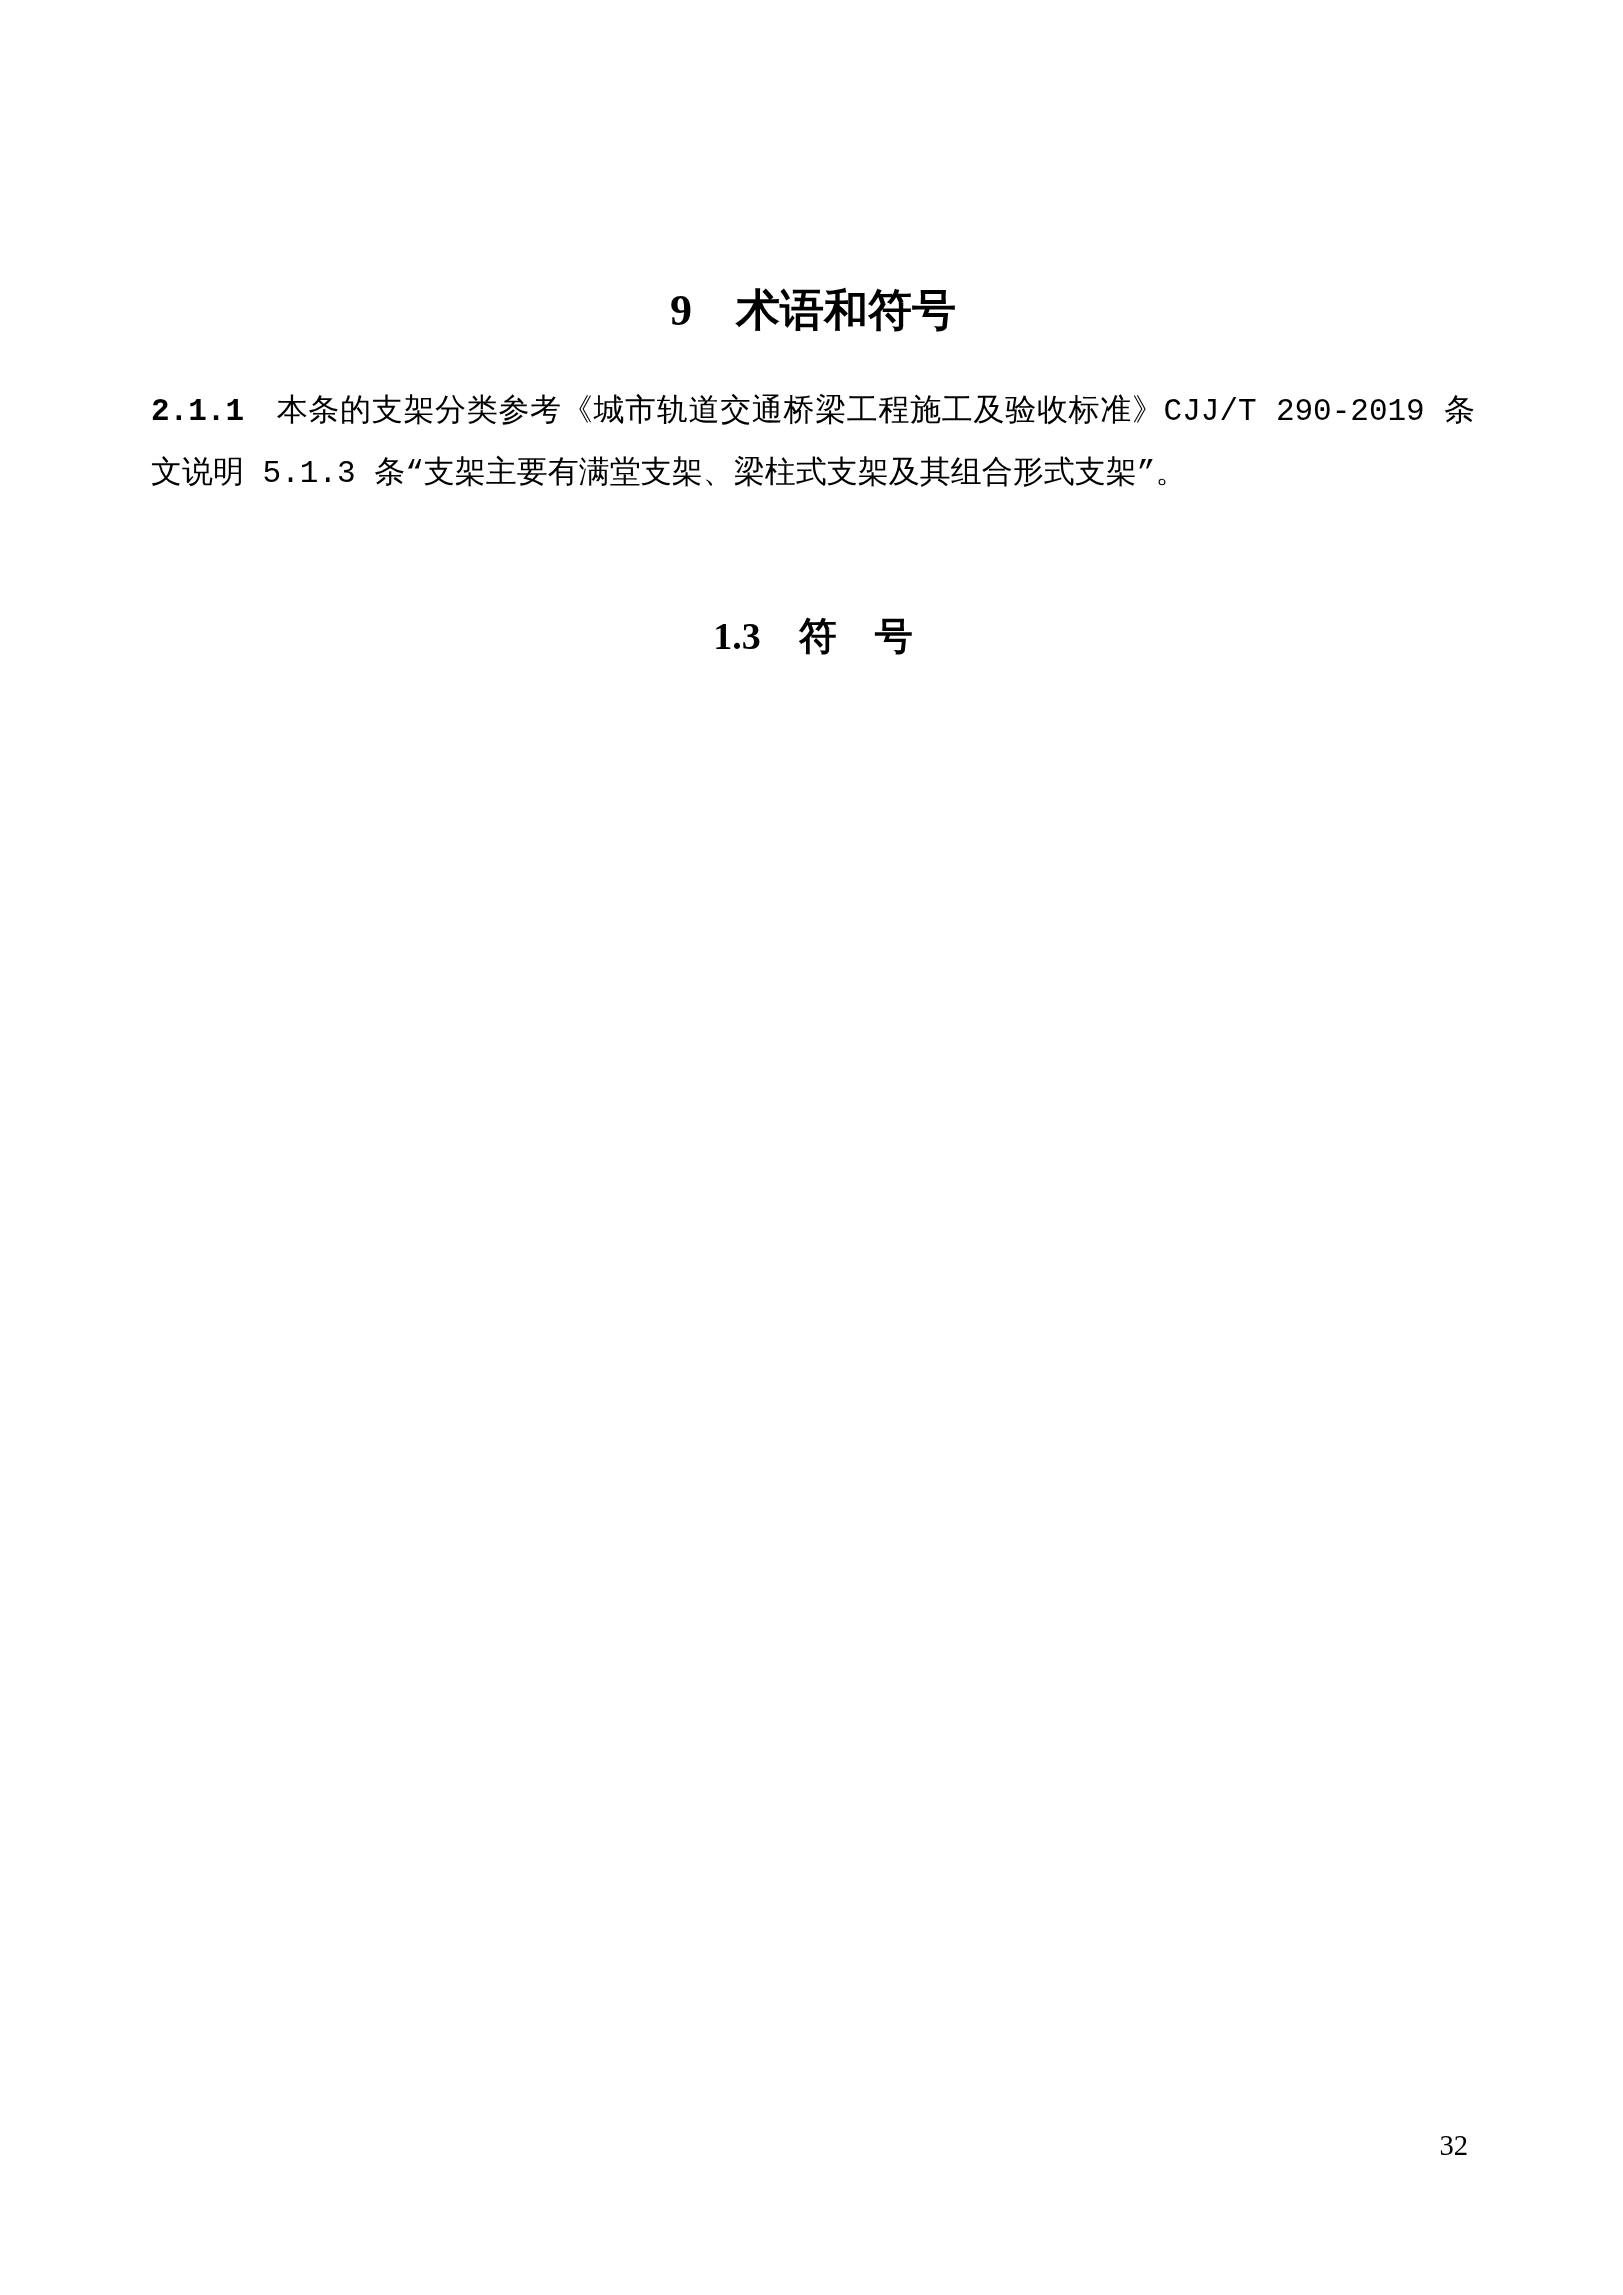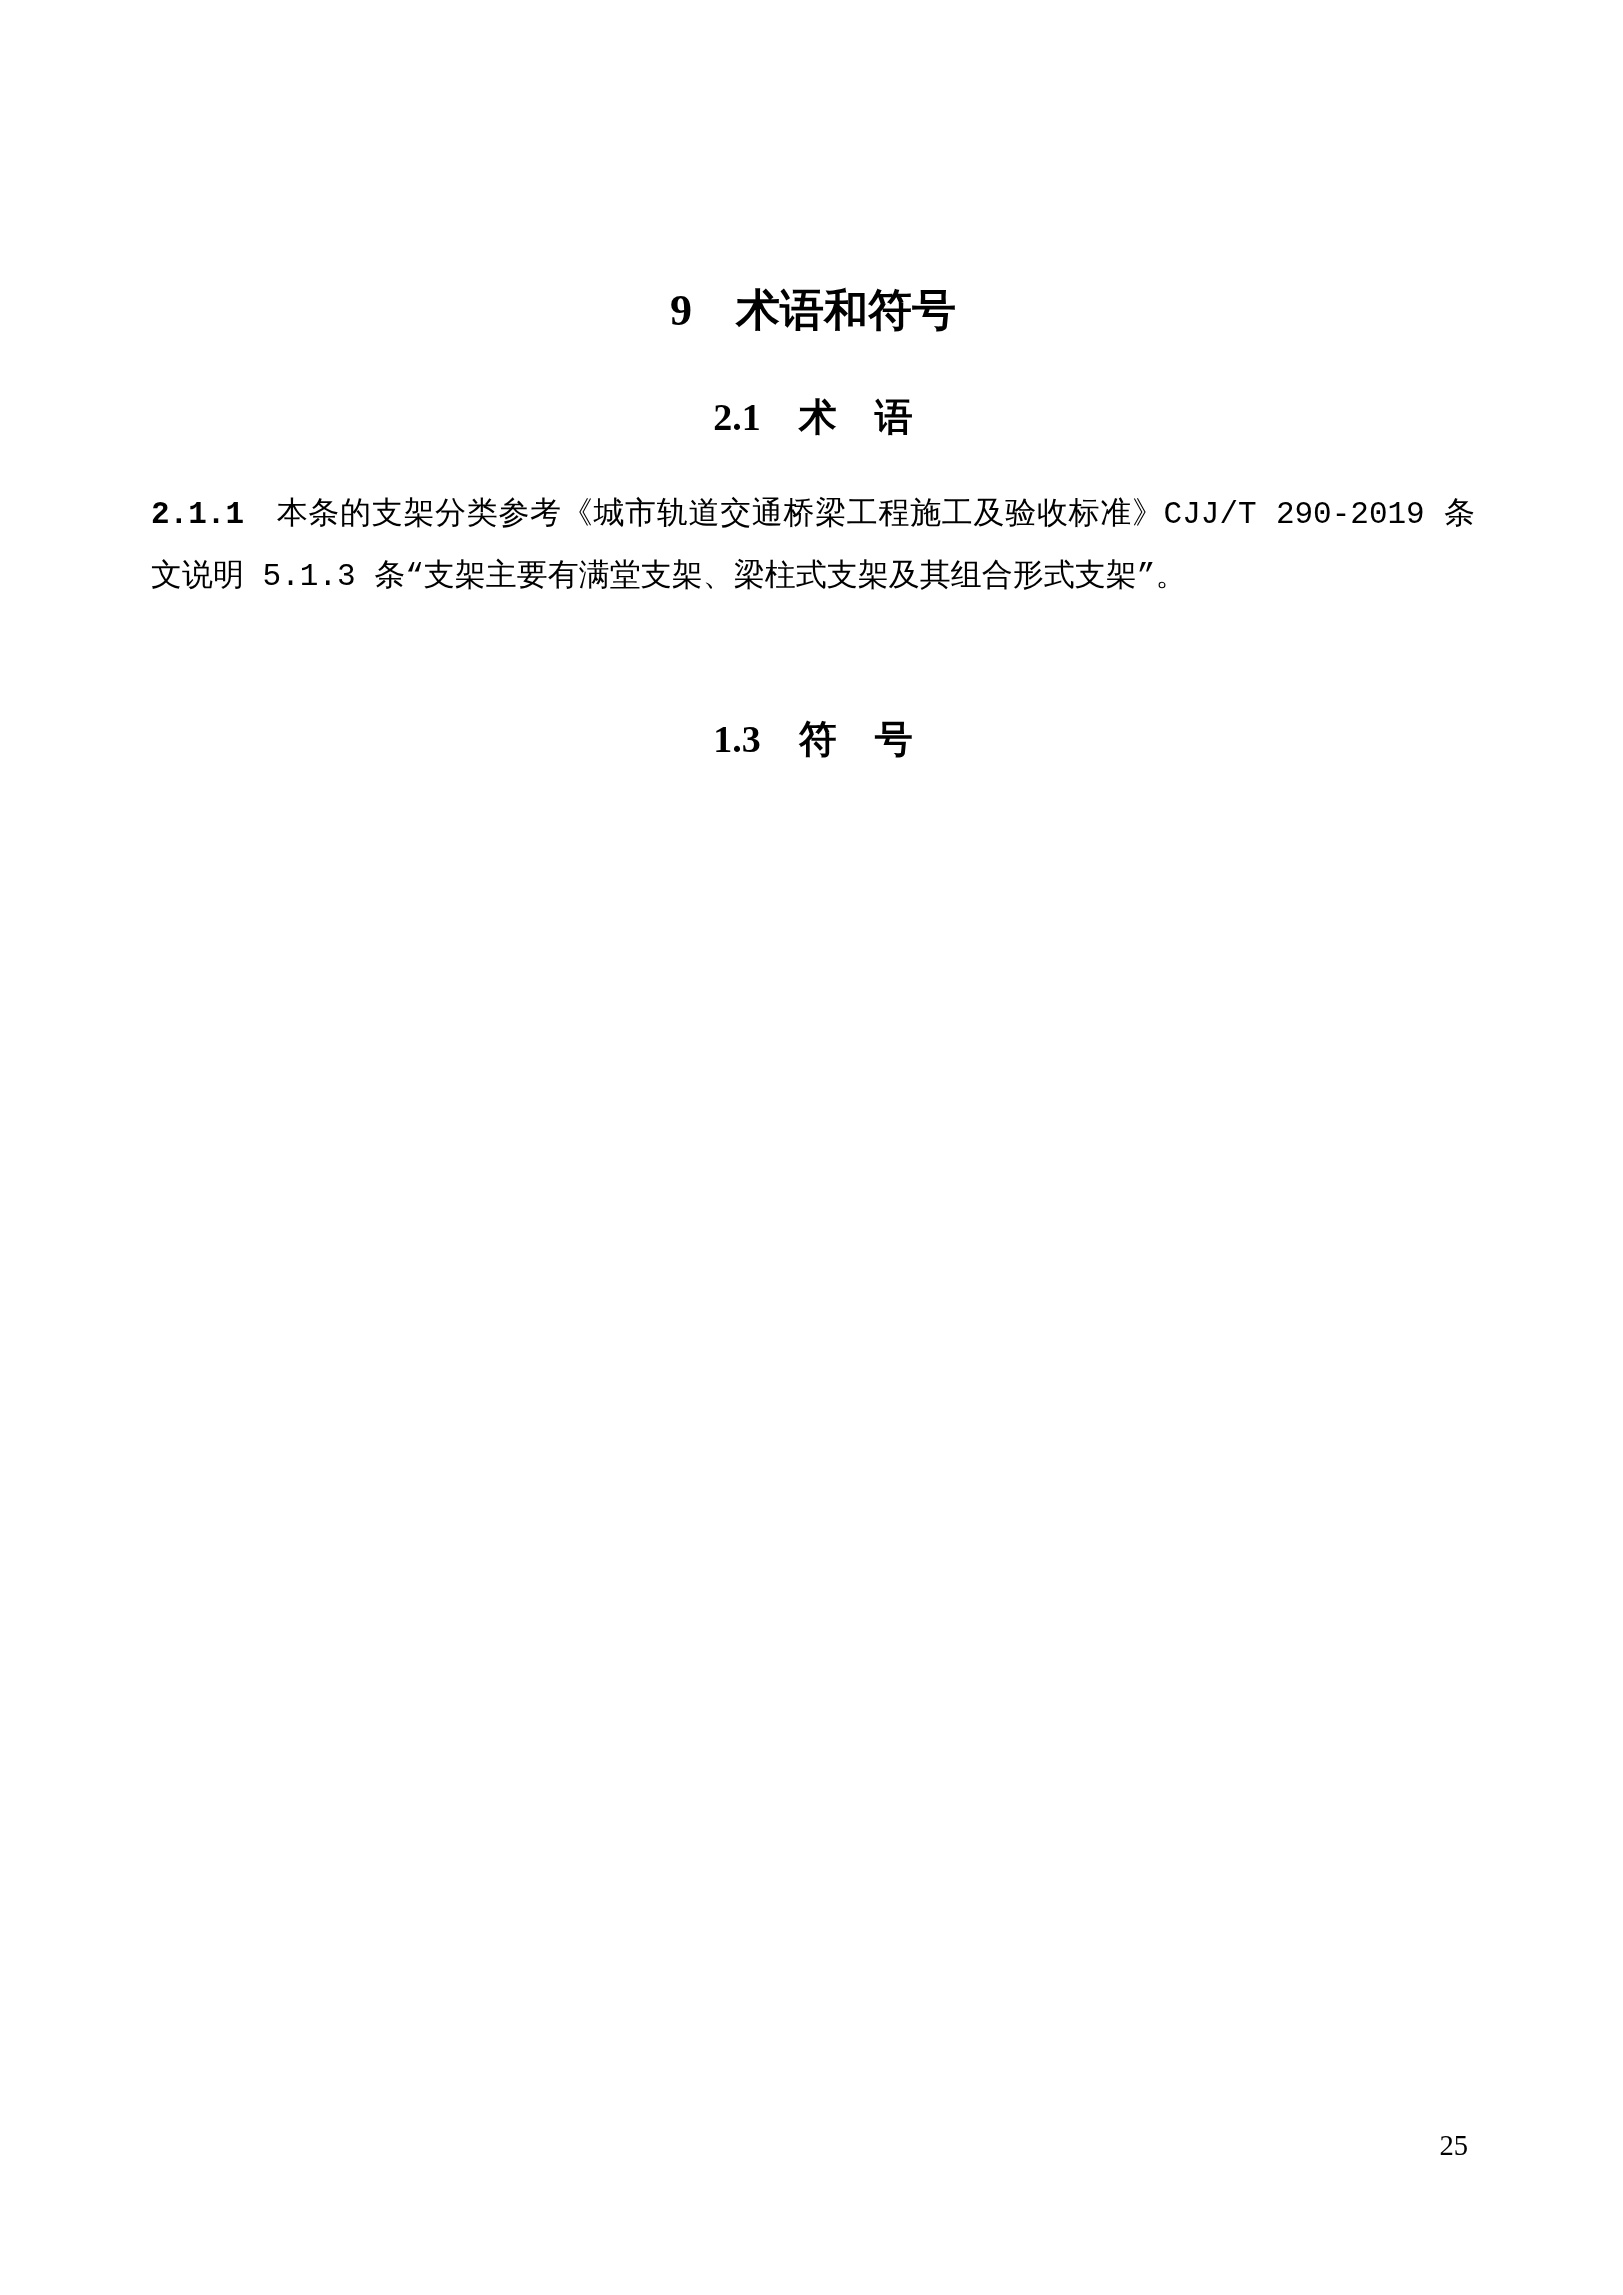--- a/index.html
+++ b/index.html
@@ -58,30 +58,29 @@
   }
 </style>
 </head>
 <body>
 
 <div class="page">
   <div class="content">
 
     <h1 class="chapter-title">9　术语和符号</h1>
 
-    <h2 class="section-heading heading-21">2.1　术　语</h2>
 
     <div class="clause-block">
       <p class="para">
         <span class="clause-num">2.1.1</span><span>本条的支架分类参考《城市轨道交通桥梁工程施工及验收标准》CJJ/T 290-2019 条文说明 5.1.3 条“支架主要有满堂支架、梁柱式支架及其组合形式支架”。</span>
       </p>
     </div>
 
     <h2 class="section-heading heading-22">1.3　符　号</h2>
 
     <div class="symbols-block">
     </div>
 
   </div>
 
-  <div class="page-number">25</div>
+  <div class="page-number">32</div>
 </div>
 
 
 </body></html>

